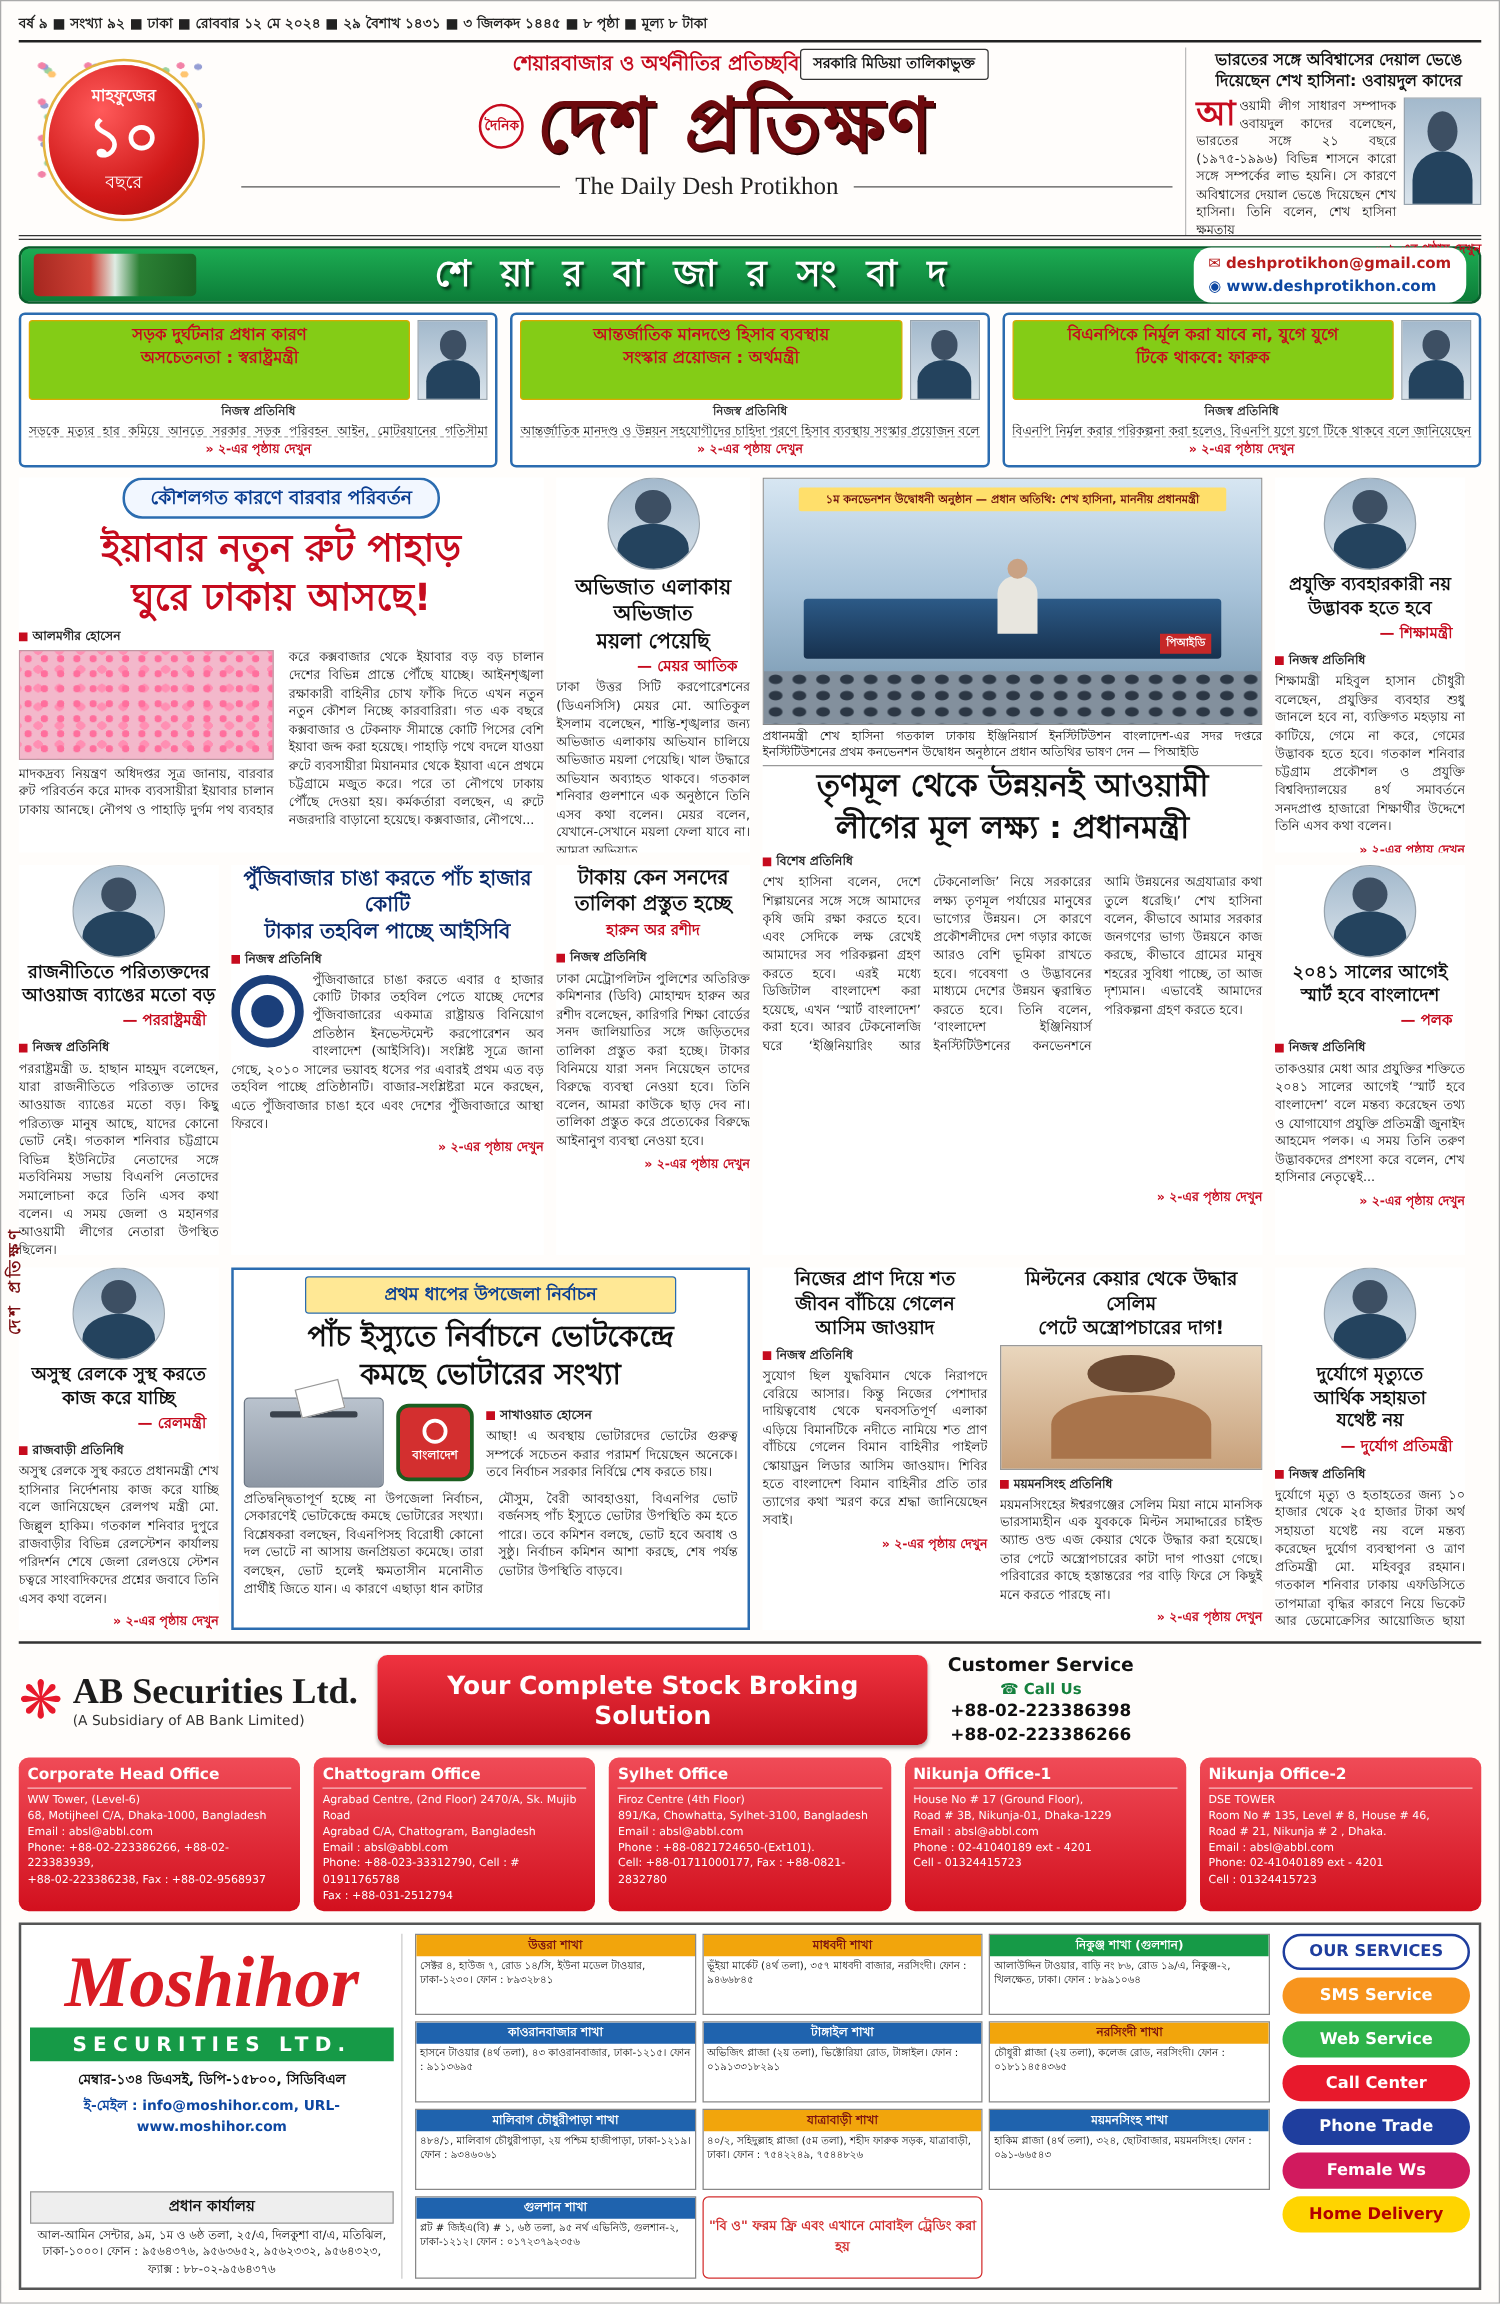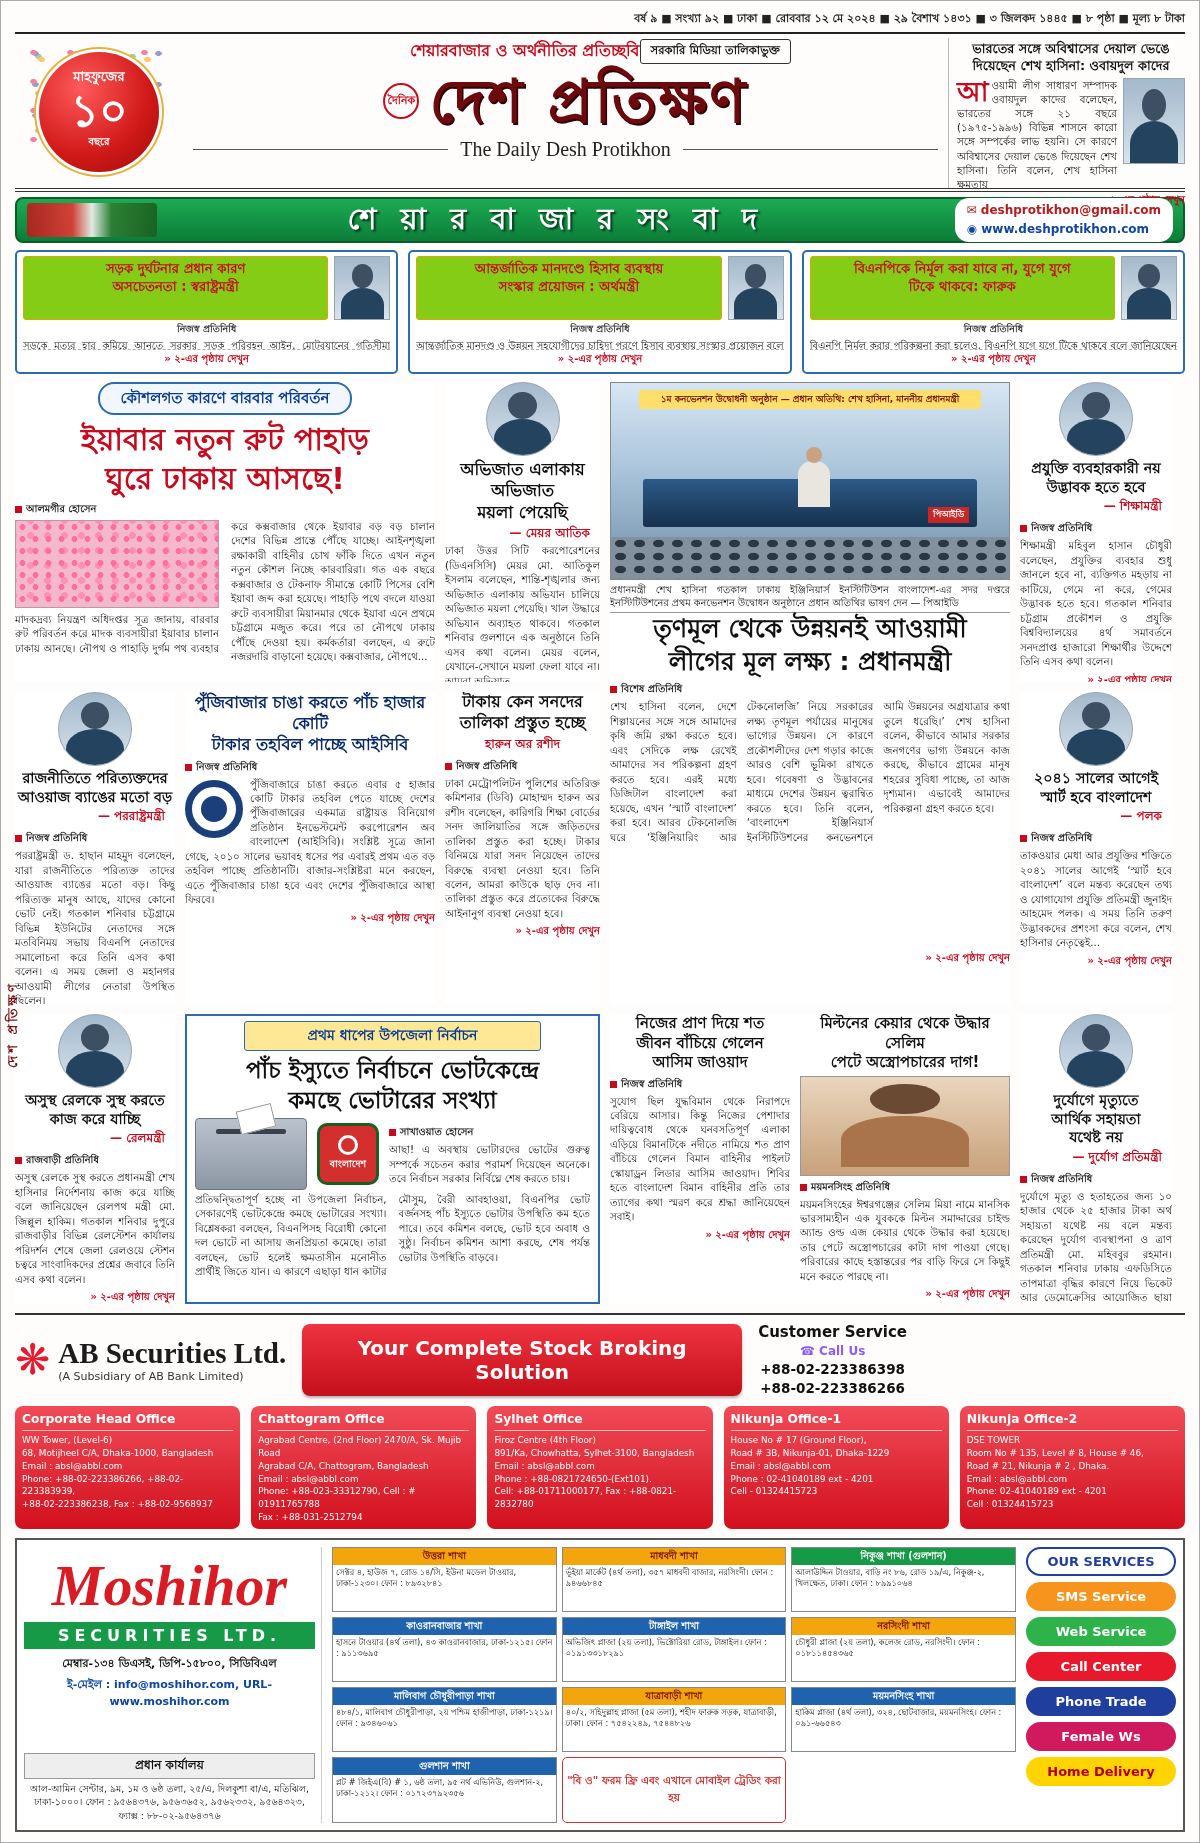--- a/index.html
+++ b/index.html
@@ -1,34 +1,34 @@
 <!DOCTYPE html>
 <html><head>
 <meta charset="utf-8">
 <style>
   * { box-sizing: border-box; margin: 0; padding: 0; }
   body { width: 1200px; font-family: "DejaVu Sans", sans-serif; background: #fff; color: #111; }
   .page { width: 1200px; height: 1843px; border: 1px solid #aaa; padding: 5px 14px; position: relative; overflow: hidden; background: #fffdfb; }
 
   
-  .topbar { text-align: right; font-size: 11px; font-weight: bold; padding: 4px 0 3px; border-bottom: 2px solid #222; color: #222; }
+  .topbar { text-align: left; font-size: 11px; font-weight: bold; padding: 4px 0 3px; border-bottom: 2px solid #222; color: #222; }
 
   
   .masthead { display: flex; height: 158px; border-bottom: 4px double #333; padding-top: 4px; }
   .badge { width: 168px; position: relative; }
   .badge::before { content:""; position:absolute; inset:0 10px 30% 0; opacity:.55;
     background-image: radial-gradient(#e91e63 3px, transparent 3.5px), radial-gradient(#3f51b5 3px, transparent 3.5px),
       radial-gradient(#ff9800 3px, transparent 3.5px), radial-gradient(#4caf50 3px, transparent 3.5px);
     background-size: 37px 29px, 41px 31px, 53px 43px, 47px 37px; }
   .badge-circle { width: 120px; height: 120px; border-radius: 50%; margin: 14px auto 0; position: relative; z-index: 1;
     background: radial-gradient(circle at 35% 30%, #ff5a5a, #d01818 60%, #9d0c0c); color: #fff; text-align: center;
     box-shadow: 0 0 0 3px #fff, 0 0 0 5px #e3b341; }
   .b-top { font-size: 13px; font-weight: bold; padding-top: 15px; }
   .b-num { font-size: 44px; font-weight: 800; line-height: 1.05; }
-  .b-bot { font-size: 10px; font-weight: bold; }
+  .b-bot { font-size: 14px; font-weight: normal; }
   .mast-c { flex: 1; padding: 0 10px; text-align: center; border-right: 1px solid #bbb; }
   .tag-row { display: flex; justify-content: center; align-items: center; }
   .tagline { color: #c60b1e; font-weight: 800; font-size: 16px; margin-left: 70px; }
   .listed { border: 1.5px solid #333; padding: 2px 10px; font-size: 11.5px; font-weight: bold; border-radius: 3px; }
   .logo-row { display: flex; align-items: center; justify-content: center; gap: 10px; margin-top: 3px; }
   .daily { width: 36px; height: 36px; border: 2px solid #c60b1e; border-radius: 50%; color: #c60b1e; font-size: 11px; font-weight: bold;
     display: flex; align-items: center; justify-content: center; flex: none; }
   .logo { font-size: 60px; font-weight: 800; color: #6d0a0e; line-height: 1.1; letter-spacing: 2px; text-shadow: 1.5px 1.5px 0 #2e0404; }
   .eng { font-family: "Liberation Serif", serif; font-size: 20px; margin-top: 4px; display: flex; align-items: center; gap: 12px; color: #222; }
   .eng::before, .eng::after { content: ""; flex: 1; border-top: 1.5px solid #555; }
@@ -152,21 +152,21 @@
   .ab { border-top: 2px solid #333; margin-top: 9px; padding-top: 7px; }
   .ab-top { display: flex; align-items: center; gap: 16px; }
   .ab-brand { display: flex; align-items: center; gap: 8px; flex: none; }
   .ab-logo-icon { color: #e8192c; font-size: 42px; line-height: 1; }
   .ab-name { font-size: 29px; font-weight: bold; color: #1c1c1c; font-family: "Liberation Serif", serif; }
   .ab-sub { font-size: 11px; color: #333; }
   .ab-ribbon { flex: 1; background: linear-gradient(180deg, #ef3340, #c4101c); color: #fff; font-size: 20px; font-weight: 800;
     text-align: center; padding: 12px 8px; border-radius: 8px; max-width: 440px; box-shadow: 0 2px 3px rgba(0,0,0,.3); }
   .ab-cs { text-align: center; font-size: 12px; flex: none; line-height: 1.4; }
   .cs-t { font-weight: 800; font-size: 15px; }
-  .cs-c { color: #8b5cf6; font-weight: bold; }
+  .cs-c { color: #15803d; font-weight: bold; }
   .cs-p { font-weight: 800; font-size: 13.5px; color: #101010; }
   .ab-offices { display: grid; grid-template-columns: repeat(5, 1fr); gap: 11px; margin-top: 8px; }
   .office { background: linear-gradient(180deg, #f04b57, #d2101e); color: #fff; border-radius: 8px; padding: 5px 7px;
     font-size: 8.8px; line-height: 1.45; min-height: 122px; }
   .office-t { font-weight: 800; font-size: 12.3px; border-bottom: 1px solid rgba(255,255,255,.65); margin-bottom: 3px; padding-bottom: 2px; }
   .office-b { white-space: pre-line; }
 
   
   .mosh { border: 2.5px solid #555; margin-top: 9px; padding: 7px; display: flex; gap: 10px; height: 294px; background: #fff; }
   .mo-left { width: 298px; text-align: center; border-right: 1px solid #ccc; padding-right: 6px; display: flex; flex-direction: column; flex: none; }

